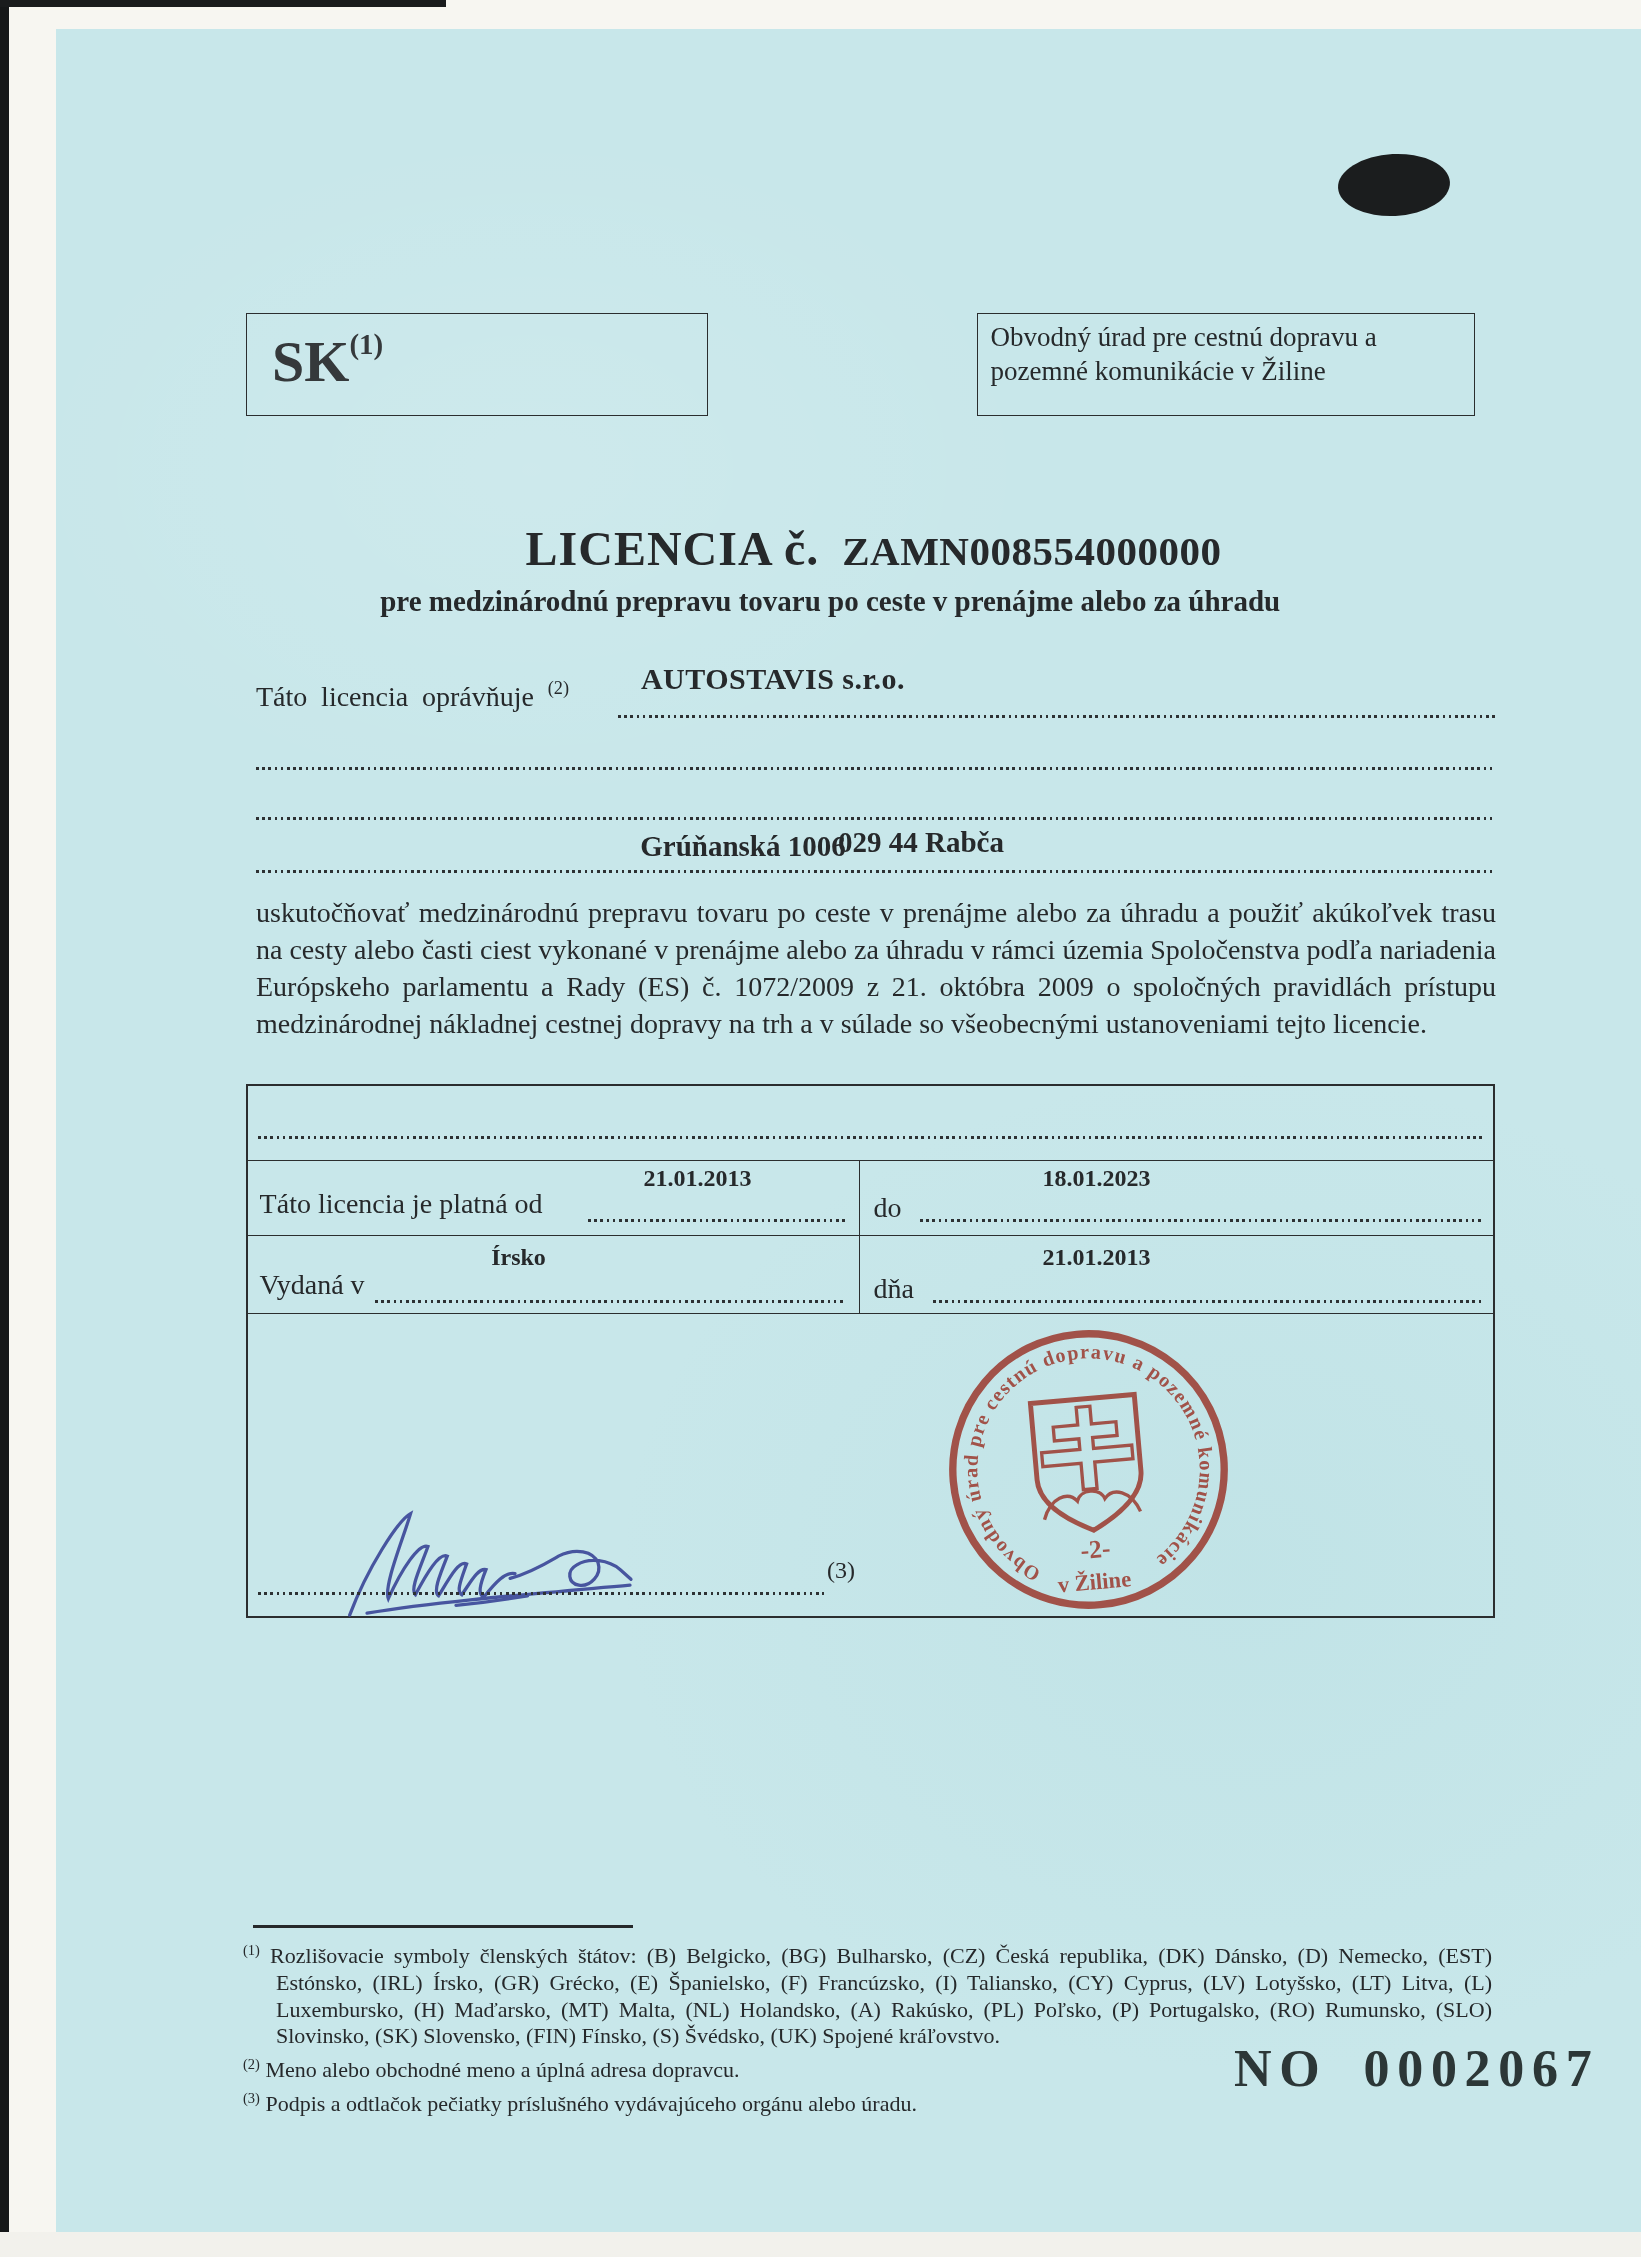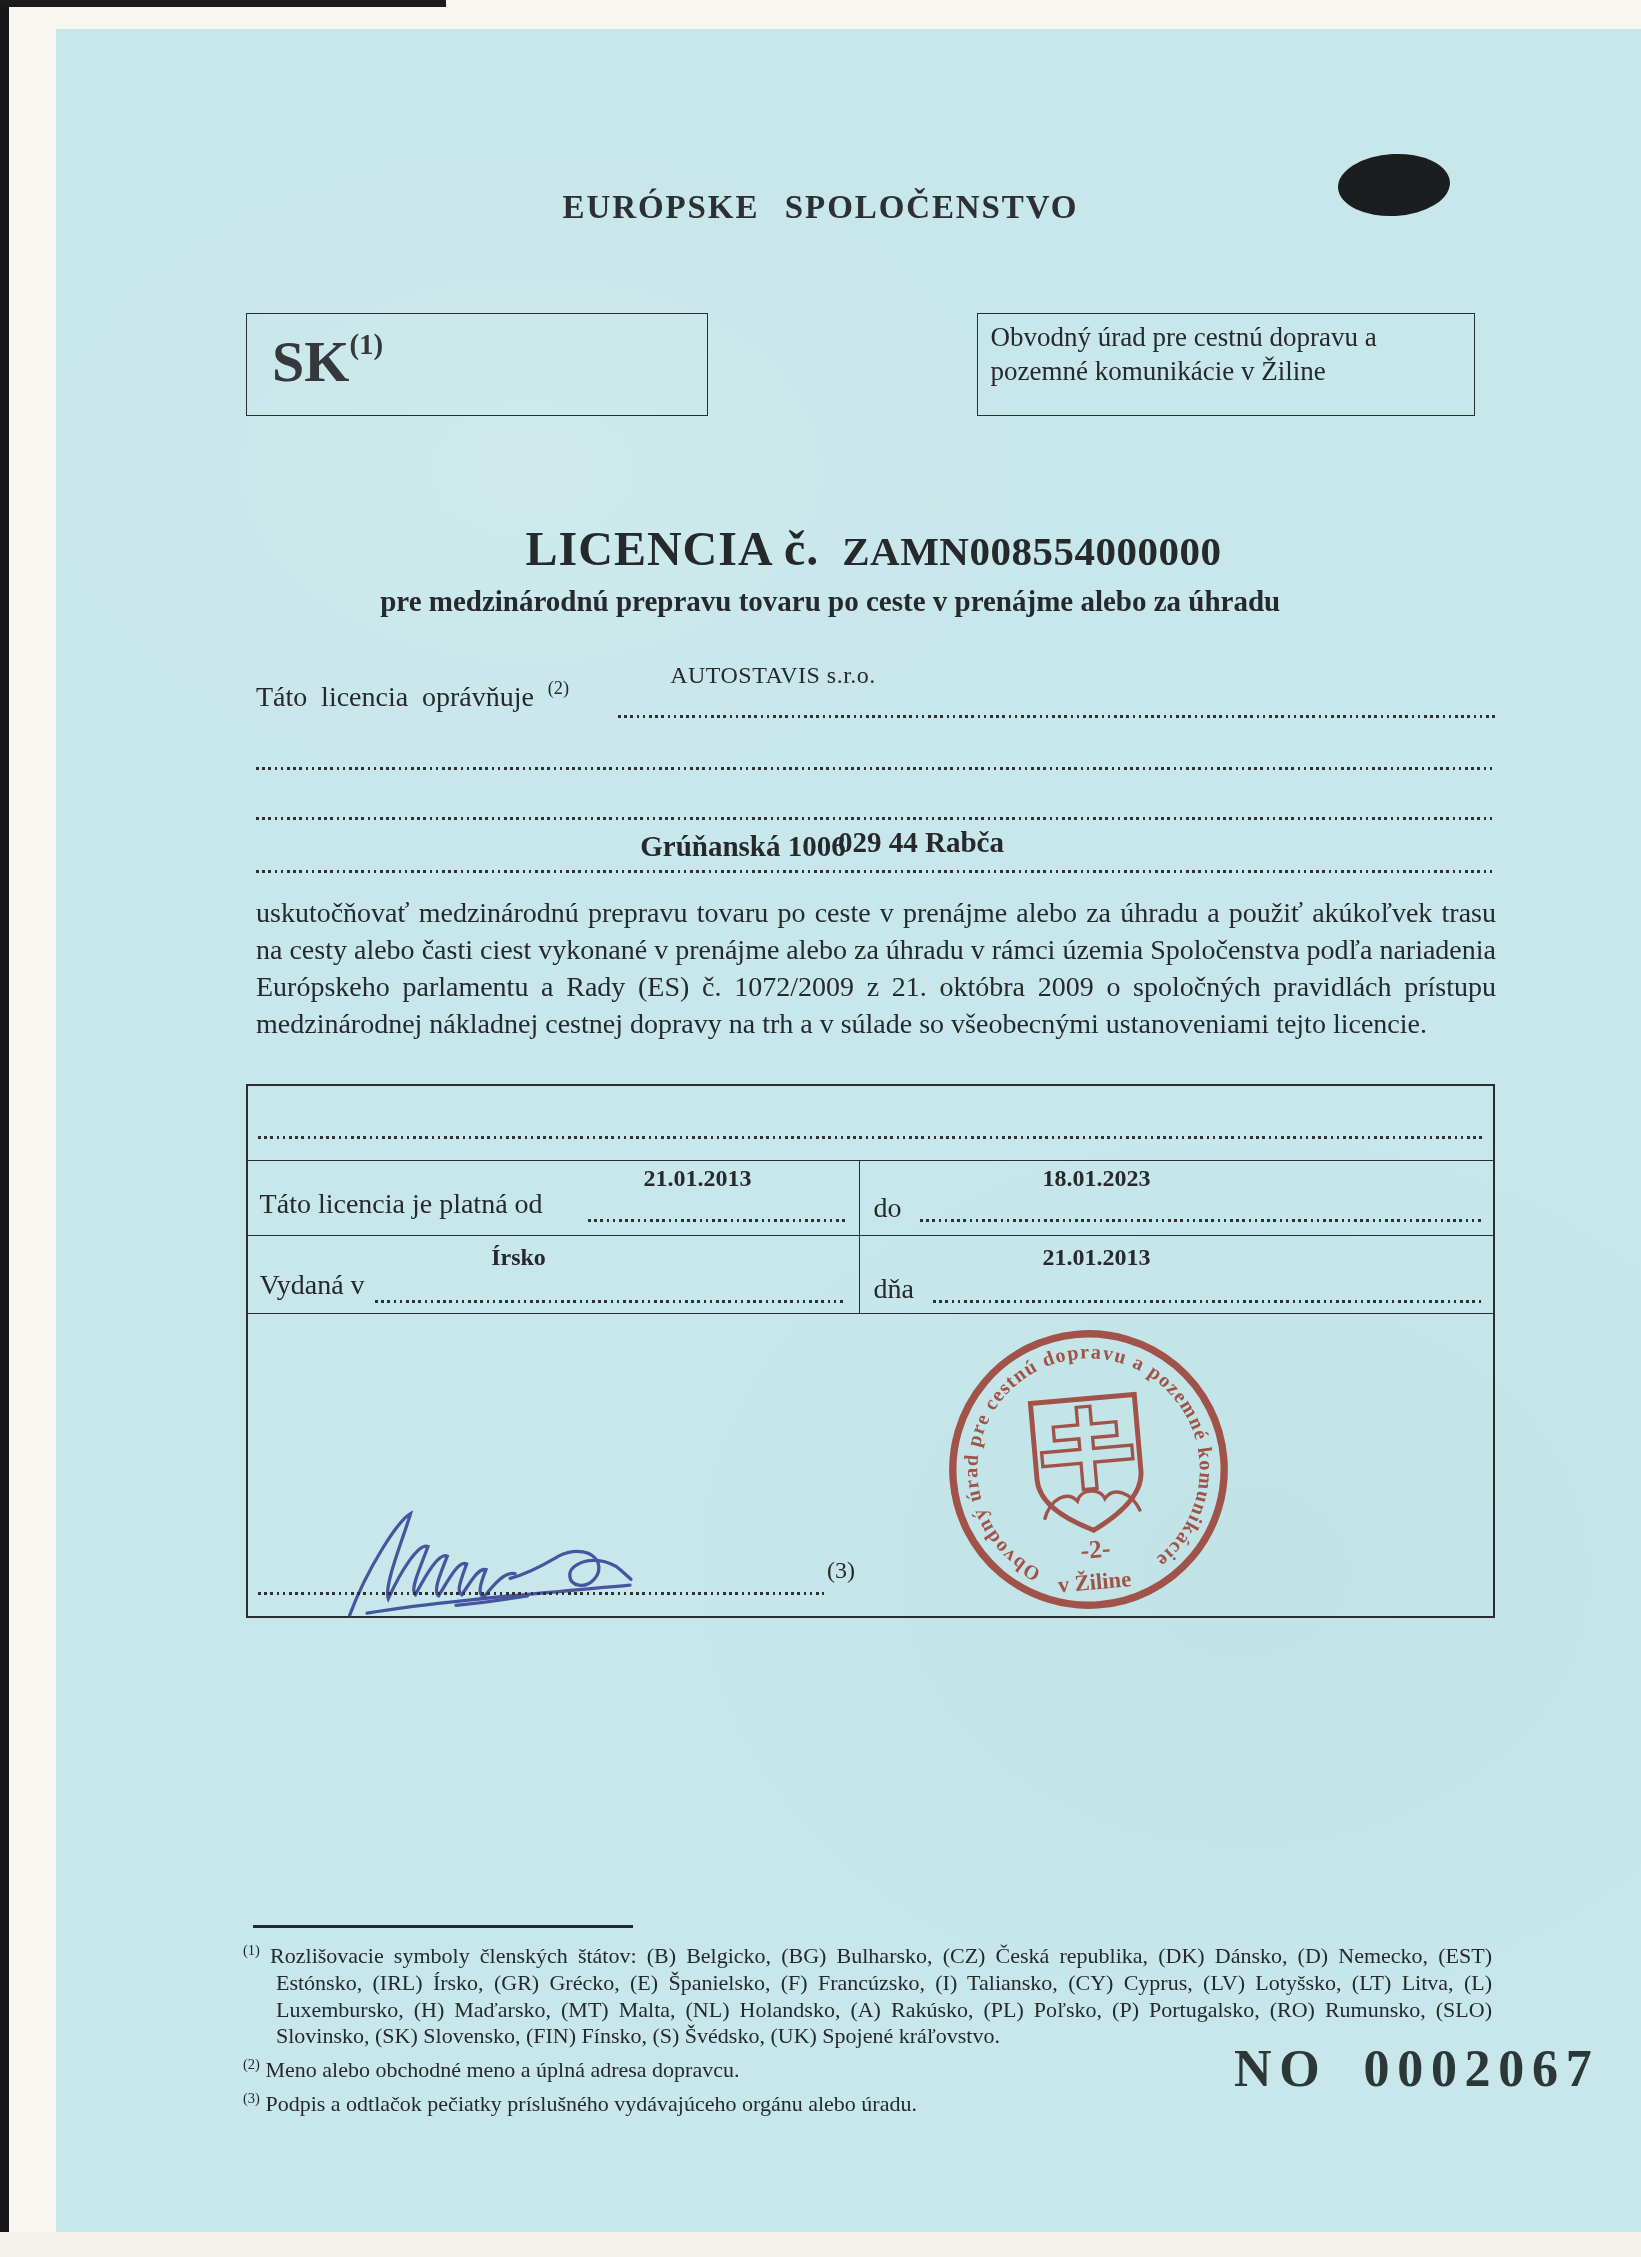--- a/index.html
+++ b/index.html
@@ -38,21 +38,21 @@
     color:#26292b;white-space:nowrap;
   }
   .licencia-label{font-size:48px;font-weight:bold;letter-spacing:1px;}
   .licencia-number{font-size:41px;font-weight:bold;margin-left:23px;letter-spacing:0.5px;}
   .licencia-subtitle{
     position:absolute;left:0;top:585px;width:1641px;text-align:center;transform:translateX(9.7px);
     font-size:29px;font-weight:bold;
   }
   .grant-label{position:absolute;left:256px;top:678px;font-size:28px;word-spacing:6.8px;}
   .grant-sup{font-size:18.3px;vertical-align:11.6px;}
-  .holder-name{position:absolute;left:599px;top:662px;width:348px;text-align:center;font-size:24px;font-weight:normal;letter-spacing:0.5px;}
+  .holder-name{position:absolute;left:599px;top:662px;width:348px;text-align:center;font-size:30px;font-weight:bold;letter-spacing:0.5px;}
   .street-line{position:absolute;left:463px;top:771px;width:560px;text-align:center;font-size:29px;font-weight:bold;}
   .city-line{position:absolute;left:463px;top:826px;width:541px;text-align:right;font-size:29px;font-weight:bold;}
   .dots{
     height:3.3px;
     background-image:repeating-linear-gradient(90deg,#2d3133 0px,#2d3133 2.6px,rgba(0,0,0,0) 2.6px,rgba(0,0,0,0) 6.2px);
   }
   .body-par{
     position:absolute;left:256px;top:894px;width:1240px;
     font-size:28px;line-height:37px;text-align:justify;
   }
@@ -86,21 +86,20 @@
   .bottom-strip{position:absolute;left:0;top:2232px;width:1641px;height:25px;background:#f2f1ec;}
 </style>
 </head>
 <body>
 
 <div class="scan-edge-left"></div>
 <div class="scan-edge-top"></div>
 
 <div class="sheet">
 
-  <div class="community-title" style="left:-56px;top:160px;">EURÓPSKE SPOLOČENSTVO</div>
 
   <div class="ellipse-mark" style="left:1282px;top:125px;"></div>
 
   <div class="box sk-box" style="left:190px;top:284px;">
     <div class="sk-code"><span>SK</span><span class="sk-sup">(1)</span></div>
   </div>
 
   <div class="box office-box" style="left:921px;top:284px;">
     <div>Obvodný úrad pre cestnú dopravu a</div>
     <div>pozemné komunikácie v Žiline</div>

